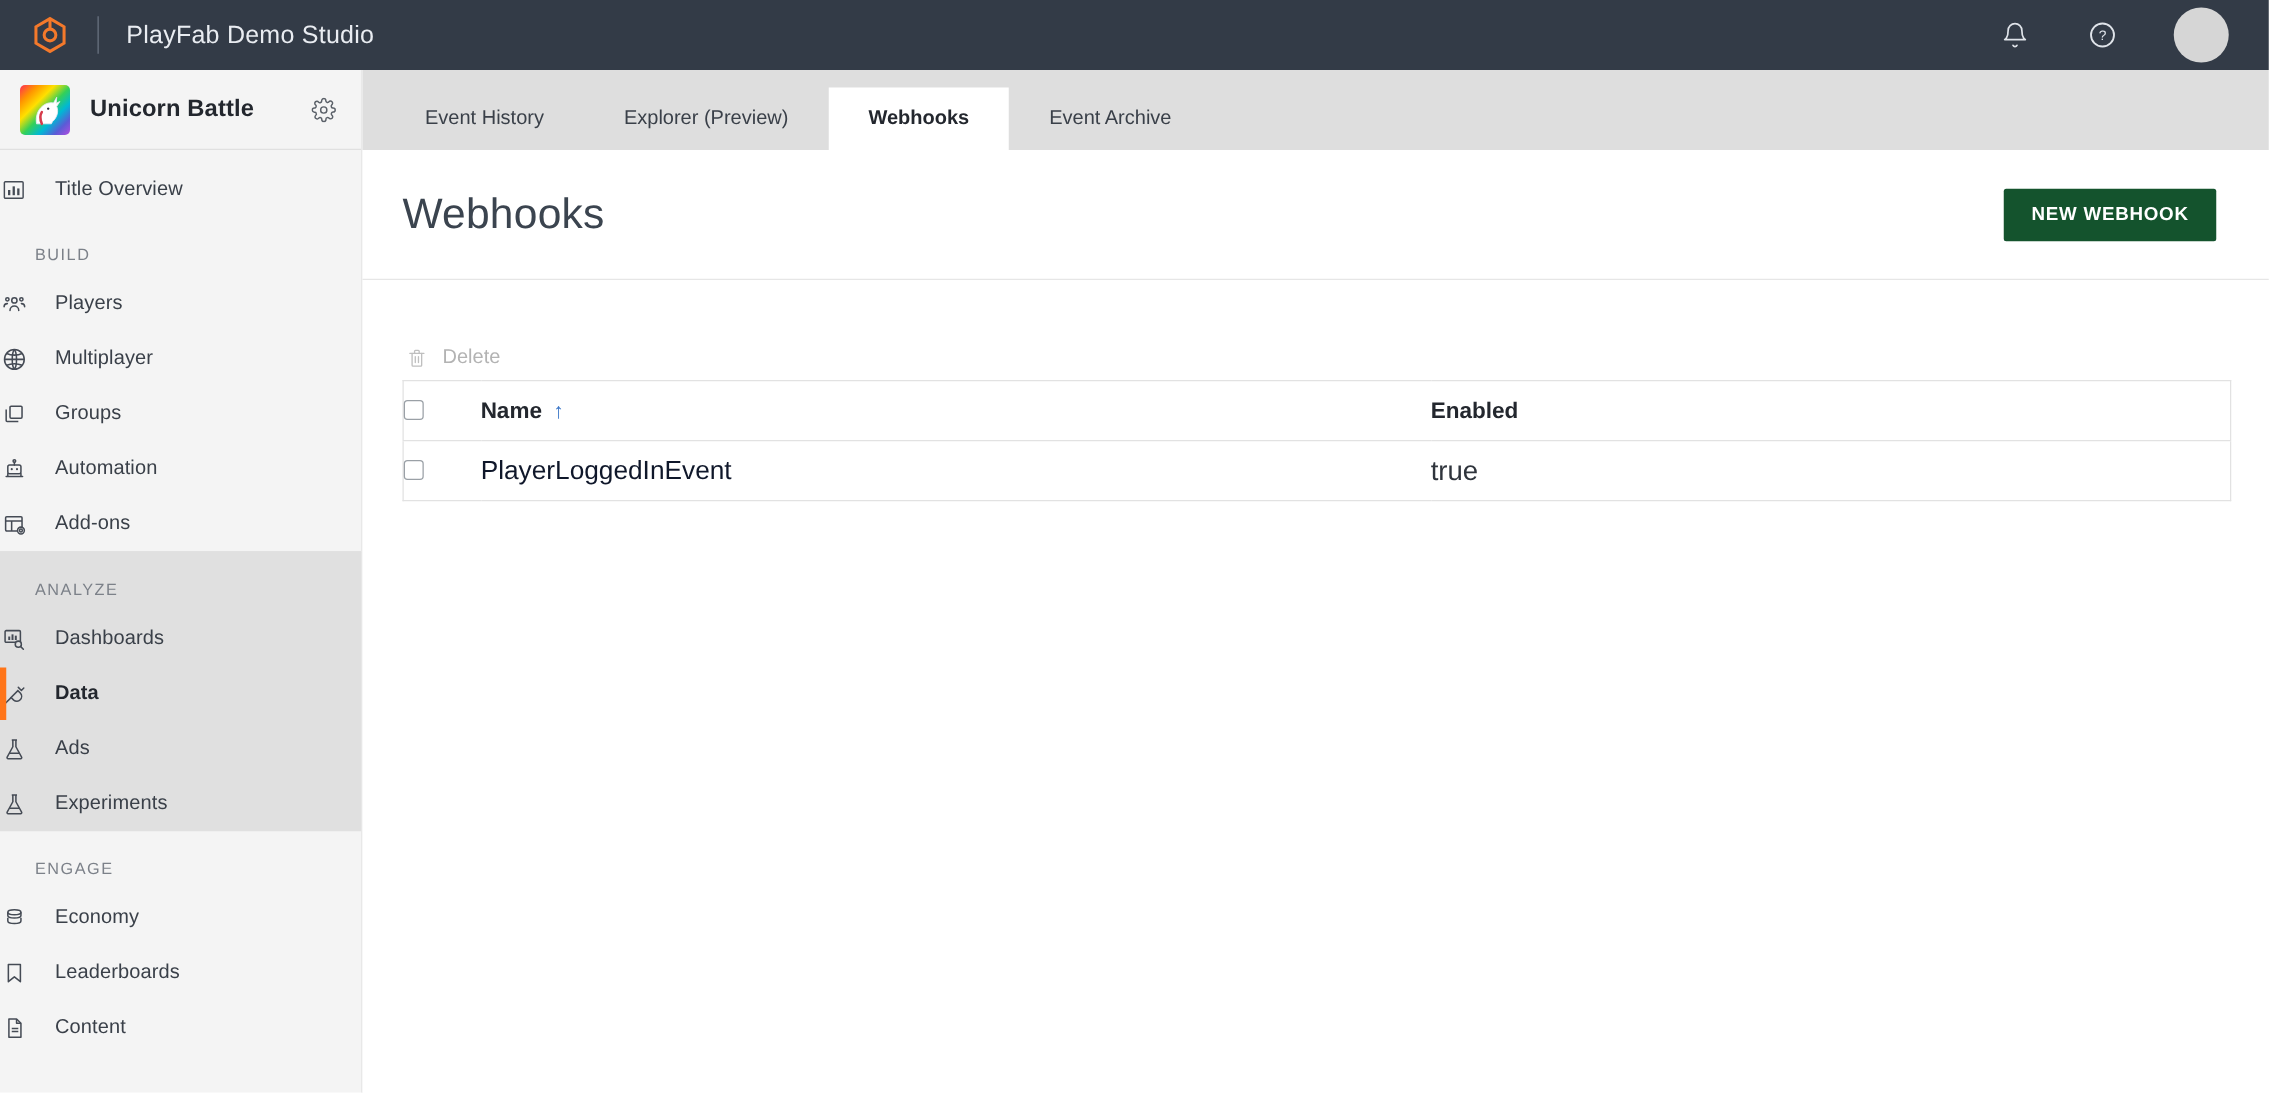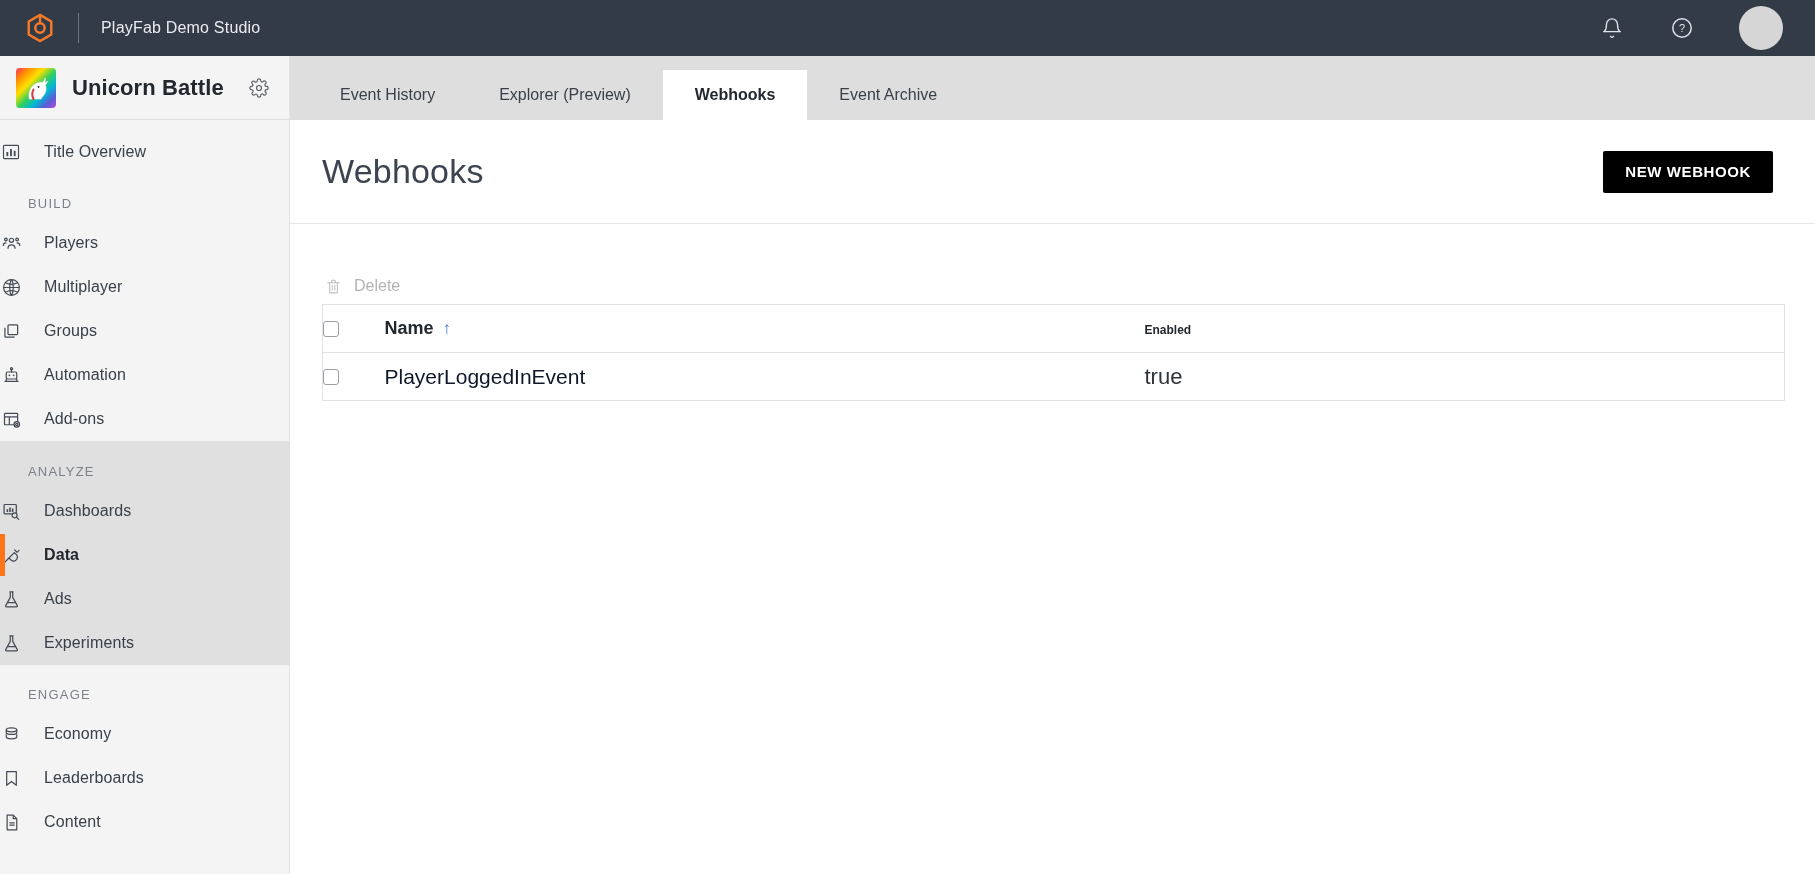--- a/index.html
+++ b/index.html
@@ -13,21 +13,21 @@
   
   .topbar {
     position: absolute; top: 0; left: 0;
     width: 1815px; height: 56px;
     background: #333b47;
     display: flex; align-items: center;
   }
   .brand-logo { margin-left: 24px; width: 32px; height: 32px; display:flex; align-items:center; justify-content:center; }
   .brand-sep { width: 1px; height: 30px; background: #6b7482; margin: 0 22px 0 22px; }
   .brand-title {
-    color: #e9ecf1; font-size: 16px; font-weight: 400; letter-spacing: .2px;
+    color: #e9ecf1; font-size: 20px; font-weight: 400; letter-spacing: .2px;
   }
   .topbar-right {
     margin-left: auto; display: flex; align-items: center; gap: 44px; margin-right: 32px;
   }
   .top-icon { width: 26px; height: 26px; display:flex; align-items:center; justify-content:center; cursor: pointer; }
   .avatar {
     width: 44px; height: 44px; border-radius: 50%;
     background: #d6d6d6; cursor: pointer;
   }
 
@@ -48,21 +48,21 @@
   }
   .title-thumb {
     width: 40px; height: 40px; border-radius: 4px; overflow: hidden; flex: 0 0 auto;
     background: linear-gradient(135deg,#ff2d55 0%,#ff9500 18%,#ffe000 35%,#34d058 52%,#00b8d4 68%,#5b5bd6 84%,#b14de0 100%);
     position: relative;
   }
   .title-thumb .uni {
     position: absolute; inset: 0; display: flex; align-items: center; justify-content: center;
   }
   .title-name {
-    margin-left: 16px; font-size: 22px; color: #23272e; font-weight: 600; letter-spacing: .1px;
+    margin-left: 16px; font-size: 19px; color: #23272e; font-weight: 600; letter-spacing: .1px;
   }
   .title-gear { margin-left: auto; width: 20px; height: 20px; cursor: pointer; }
 
   .nav-block { padding: 0; }
   .nav-block.shaded { background: #e0e0e0; border-top: 1px solid #e0e0e0; }
   .nav-top-pad { height: 10px; }
   .nav-item {
     position: relative;
     height: 44px; display: flex; align-items: center;
     cursor: pointer;
@@ -103,21 +103,21 @@
   .page-header {
     height: 104px; display: flex; align-items: center;
     padding: 0 42px 0 32px;
     border-bottom: 1px solid #e6e6e6;
   }
   .page-title {
     font-size: 34px; font-weight: 300; color: #3b444f; letter-spacing: .2px;
   }
   .primary-btn {
     margin-left: auto;
-    background: #000000; color: #ffffff;
+    background: #14532d; color: #ffffff;
     border: none; border-radius: 2px;
     height: 42px; padding: 0 22px;
     font-family: "Liberation Sans", sans-serif;
     font-size: 15px; font-weight: 700; letter-spacing: .6px;
     cursor: pointer;
   }
 
   .content { padding: 28px 32px 0 32px; }
 
   .toolbar { display: flex; align-items: flex-end; height: 44px; padding-left: 2px; }
@@ -137,21 +137,21 @@
   }
   .col-check { width: 62px; padding-left: 0 !important; text-align: center; }
   .col-name  { width: 760px; }
   .col-enabled { width: 640px; }
   table.grid thead th { border-bottom: 1px solid #e2e2e2; }
   .th-name {
     font-size: 18px; font-weight: 700; color: #23272e;
     display: inline-flex; align-items: center; gap: 9px;
   }
   .sort-arrow { color: #3d78c8; font-size: 17px; line-height: 1; }
-  .th-enabled { font-size: 12px; font-weight: 700; color: #23272e; }
+  .th-enabled { font-size: 18px; font-weight: 700; color: #23272e; }
   .cell-link {
     font-size: 21px; color: #0f172a; cursor: pointer; text-decoration: none;
   }
   .cell-val { font-size: 22px; color: #2f343c; }
   .chk {
     width: 16px; height: 16px; border: 1px solid #9aa0a6;
     border-radius: 3px; background: #fff; display: inline-block;
     cursor: pointer; vertical-align: middle;
   }
 </style>

